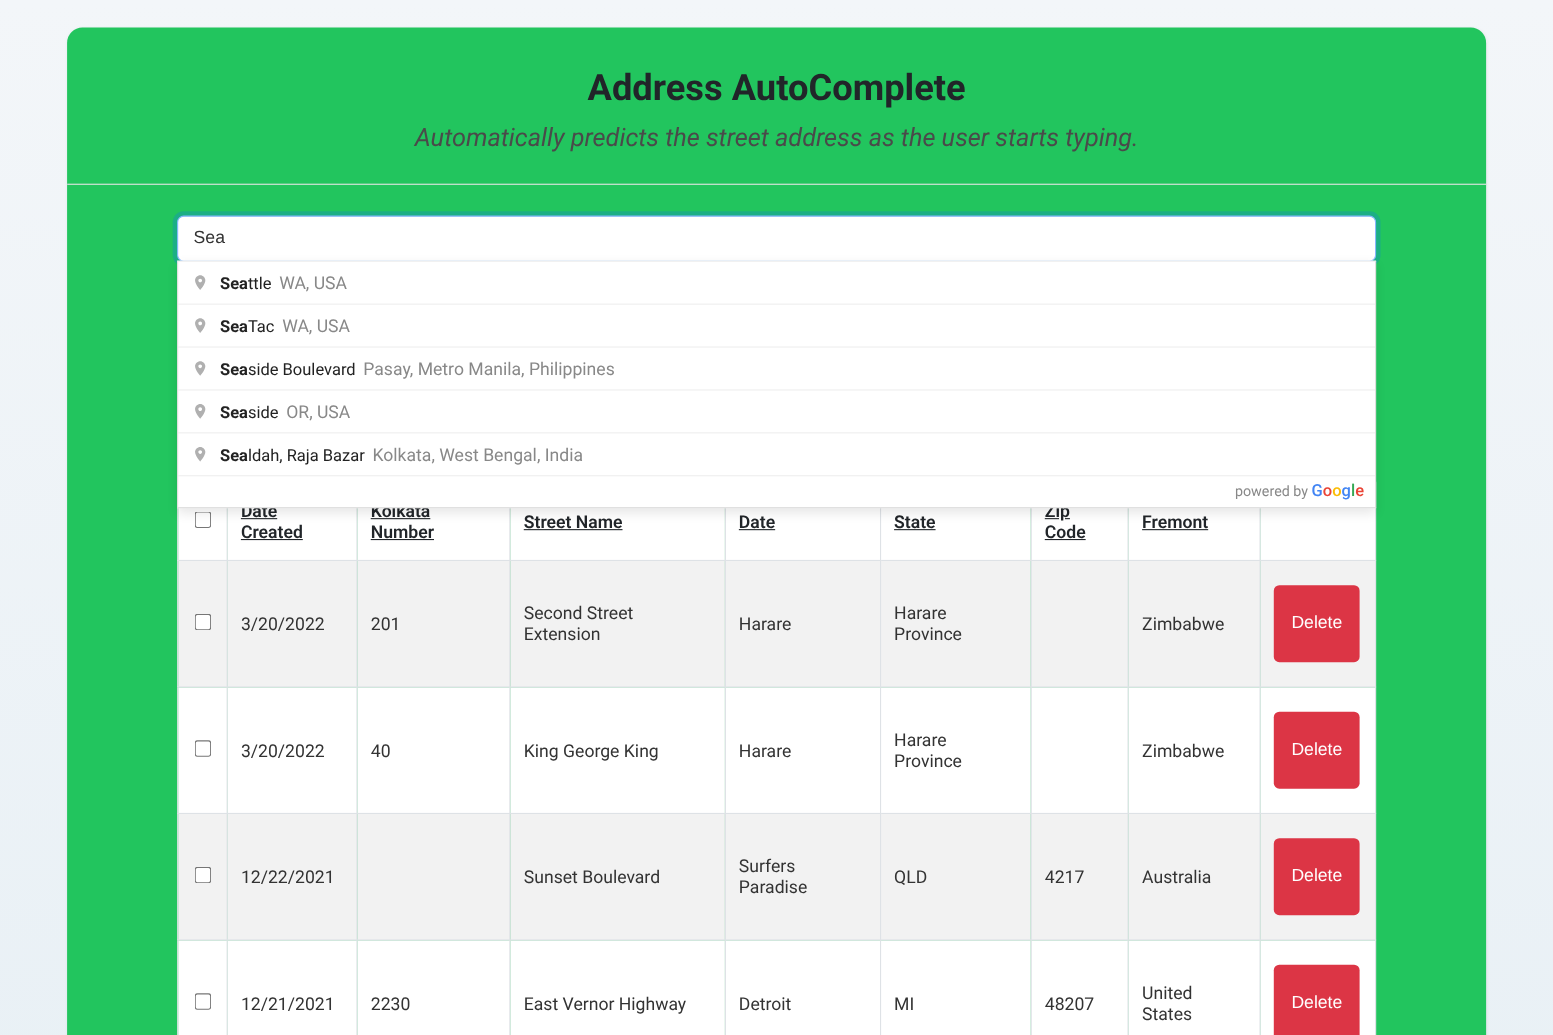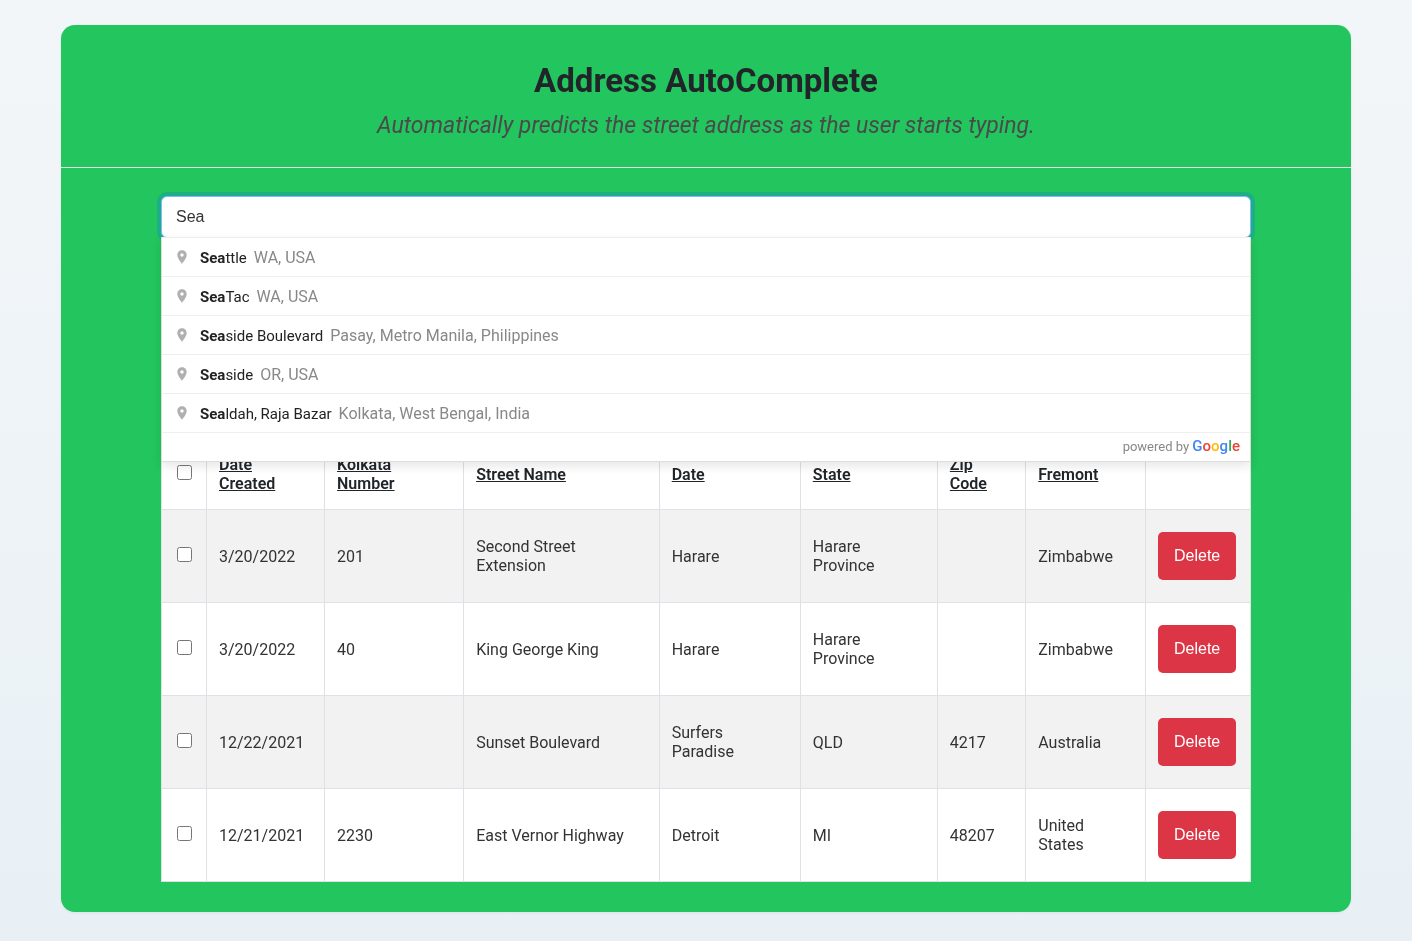--- a/index.html
+++ b/index.html
@@ -169,21 +169,21 @@
     }
 
     .data-table tbody tr:nth-child(even) {
       background: #fff;
     }
 
     .delete-btn {
       background: #dc3545;
       color: #fff;
       border: none;
-      padding: 15px 16px;
+      padding: 26px 16px;
       border-radius: 5px;
       font-size: 16px;
       cursor: pointer;
     }
 
     .checkbox {
       width: 15px;
       height: 15px;
       cursor: pointer;
     }

